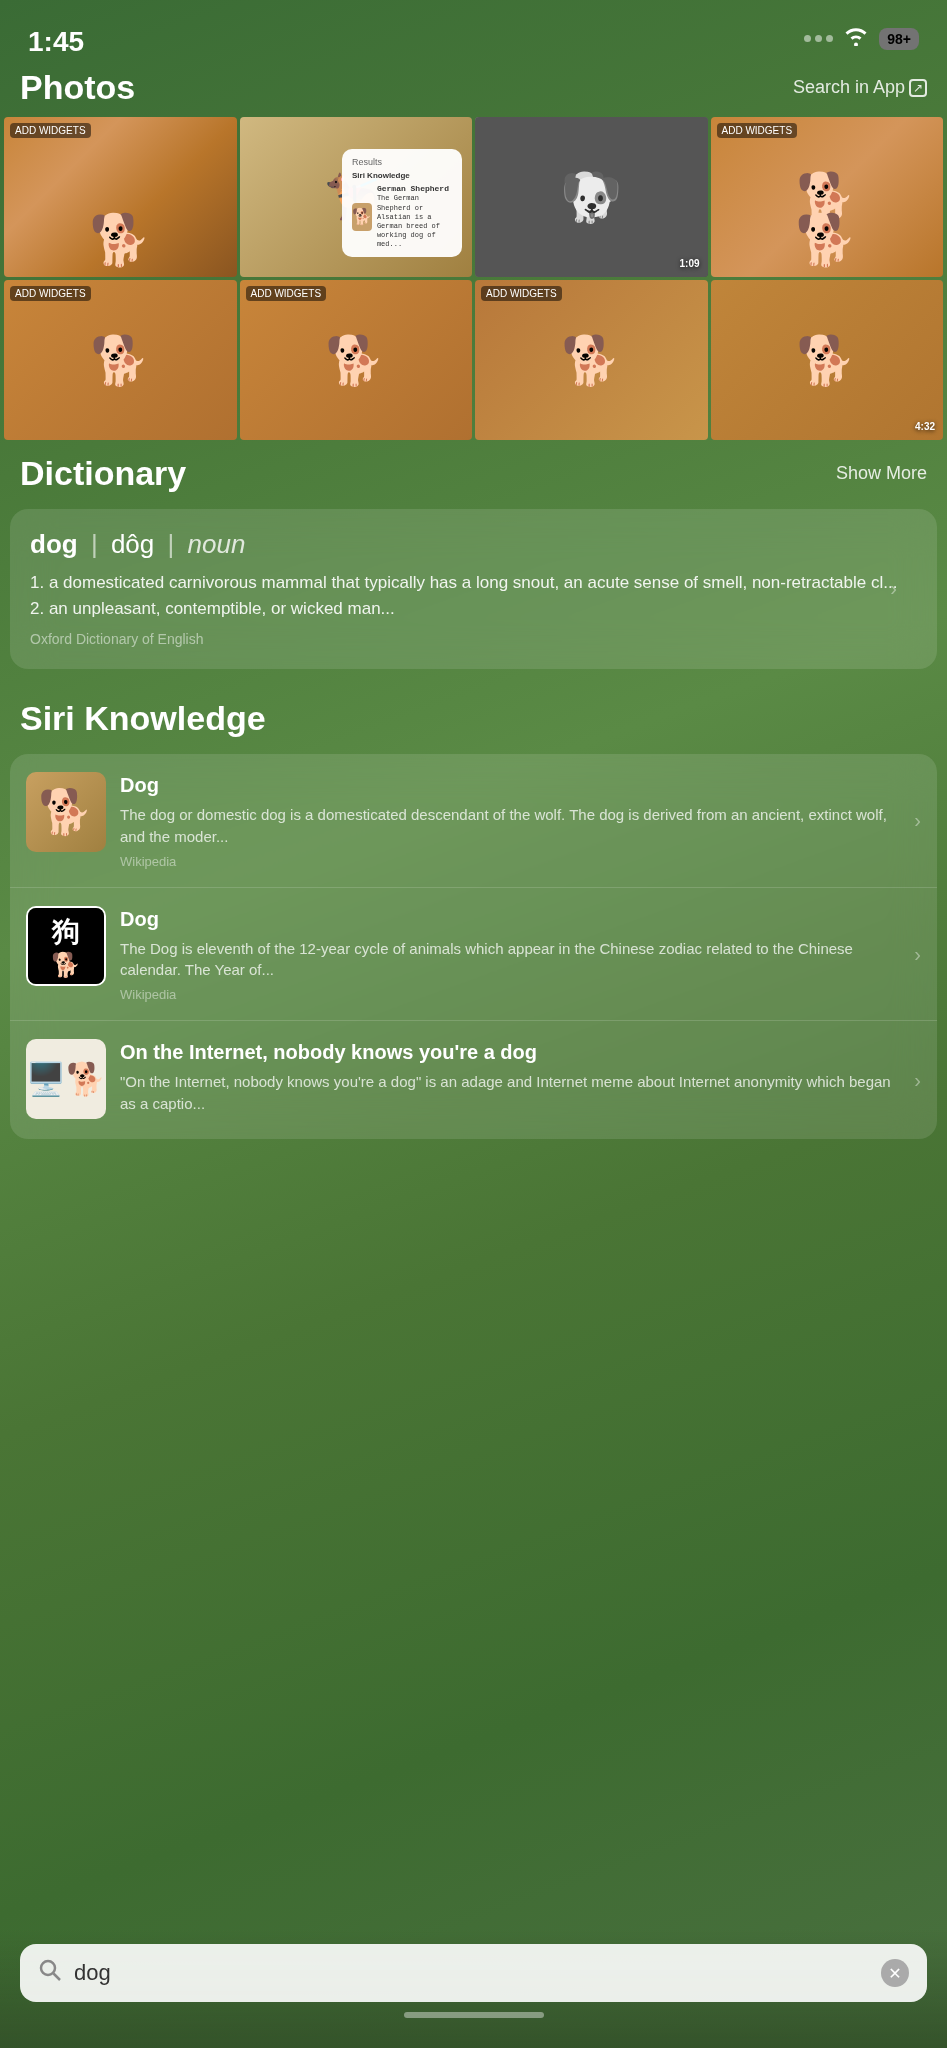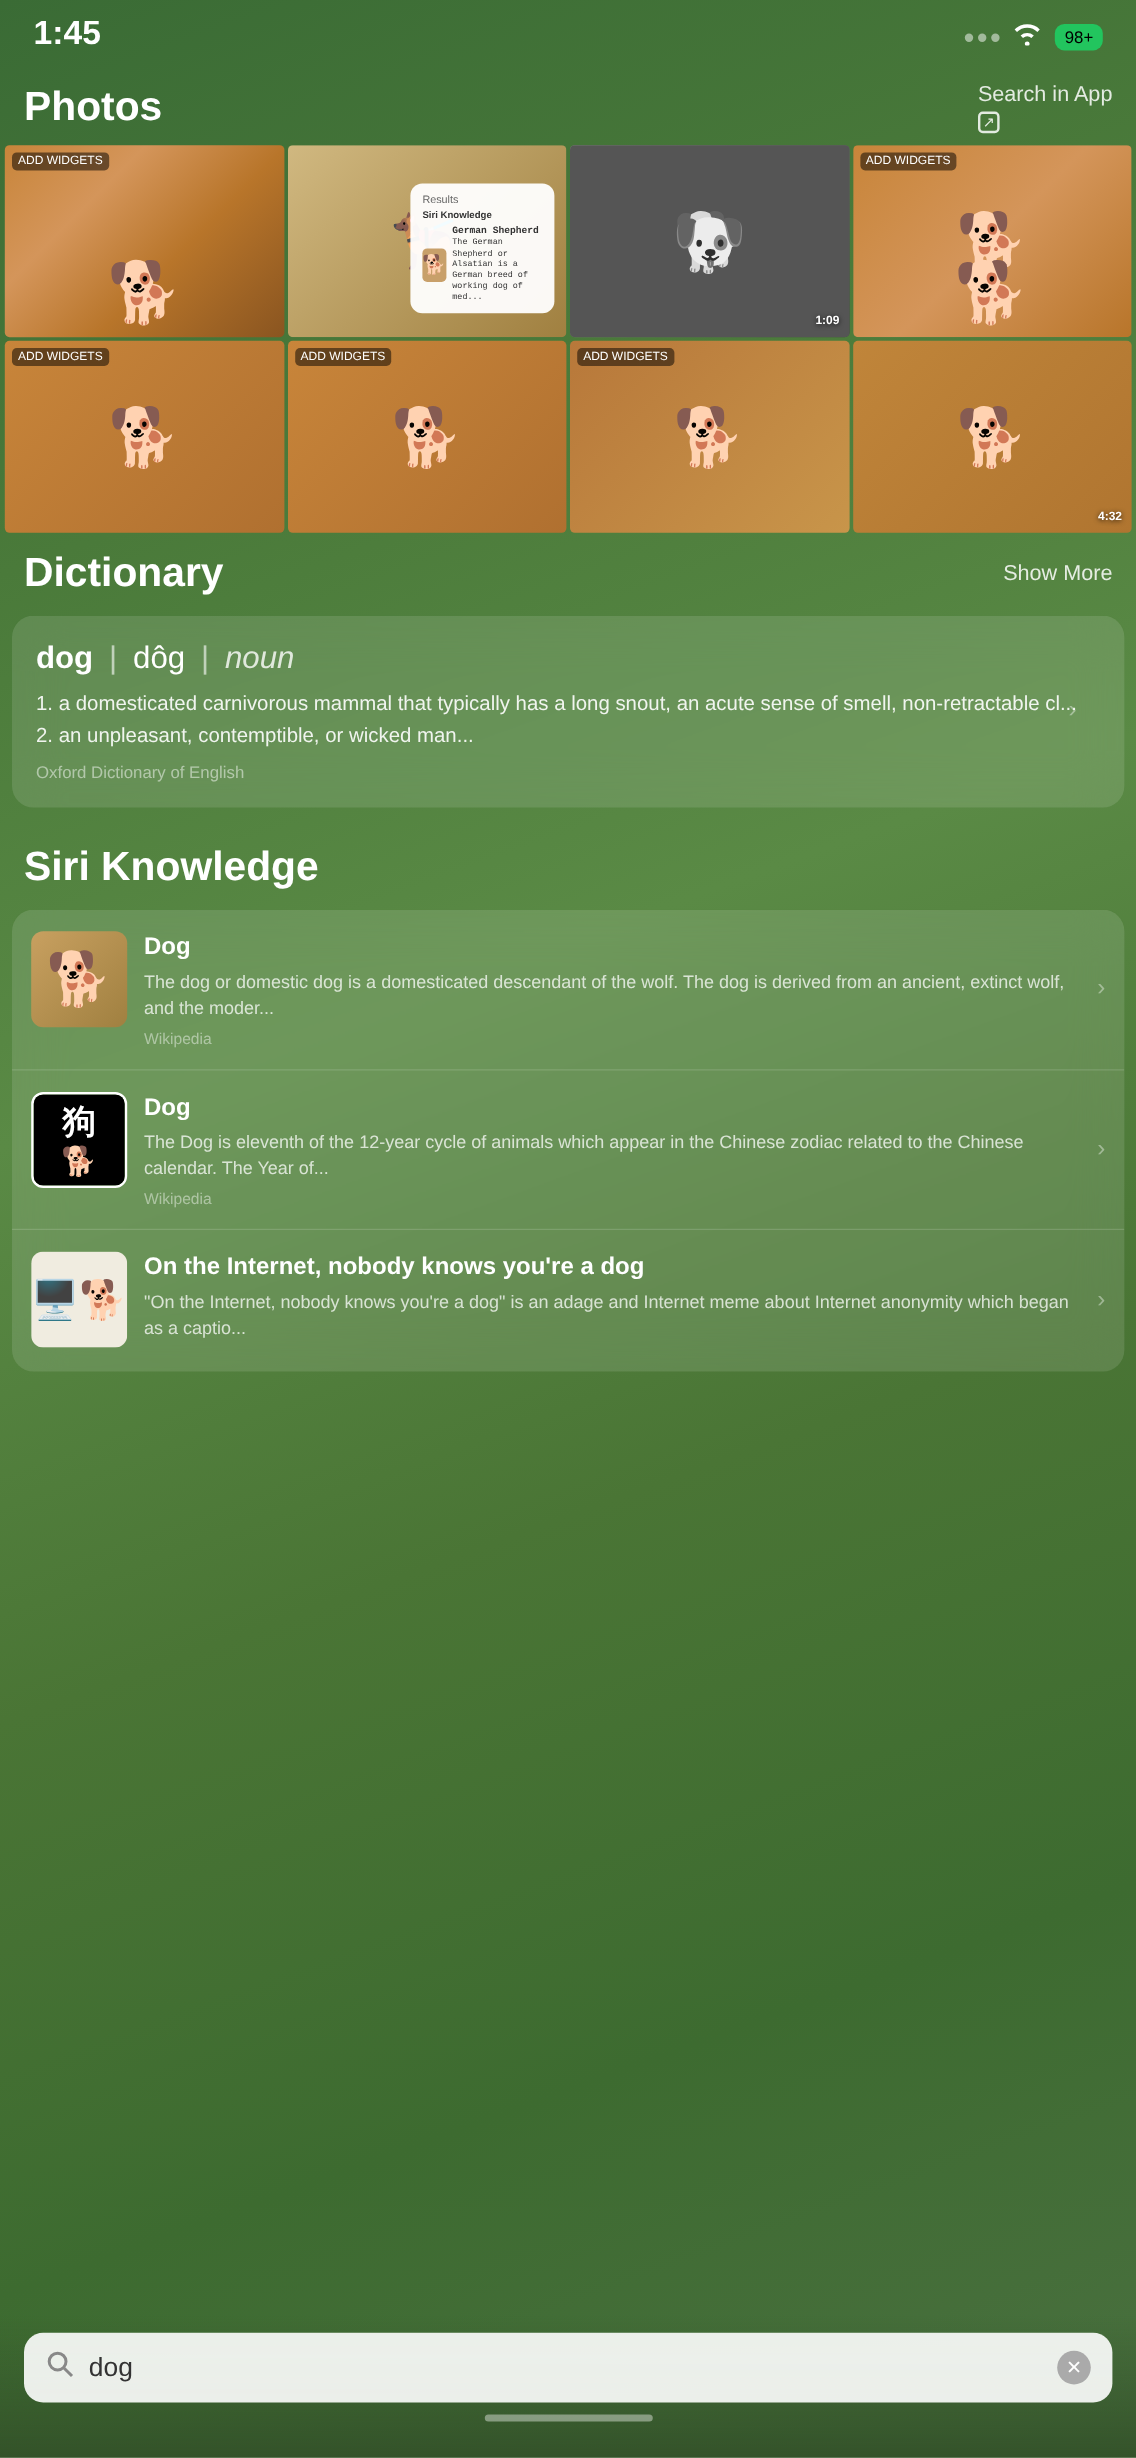--- a/index.html
+++ b/index.html
@@ -12,22 +12,22 @@
       font-family: -apple-system, 'SF Pro Display', 'Helvetica Neue', sans-serif;
       color: #fff;
       overflow-x: hidden;
       position: relative;
     }
 
     
     .status-bar {
       display: flex;
       justify-content: space-between;
-      align-items: flex-end;
-      padding: 0 28px 10px;
+      align-items: flex-start;
+      padding: 26px 28px 10px;
       height: 54px;
     }
 
     .status-time {
       font-size: 28px;
       font-weight: 600;
       color: #fff;
     }
 
     .status-icons {
@@ -48,24 +48,24 @@
       border-radius: 50%;
       display: block;
     }
 
     .wifi-icon {
       font-size: 20px;
       color: #fff;
     }
 
     .battery-badge {
-      background: #22c55e;
+      background: #737373;
       color: #000;
       font-size: 14px;
-      font-weight: 400;
+      font-weight: 700;
       padding: 3px 8px;
       border-radius: 8px;
     }
 
     
     .section-header {
       display: flex;
       justify-content: space-between;
       align-items: center;
       padding: 14px 20px 10px;
@@ -75,22 +75,22 @@
       font-size: 34px;
       font-weight: 700;
       color: #fff;
     }
 
     .section-action {
       font-size: 18px;
       color: rgba(255,255,255,0.85);
       cursor: pointer;
       display: flex;
+      align-items: center;
       gap: 4px;
-      flex-direction: column;
     }
 
     .section-action .ext-icon {
       display: inline-block;
       width: 18px;
       height: 18px;
       border: 2px solid rgba(255,255,255,0.85);
       border-radius: 4px;
       position: relative;
       font-size: 12px;

